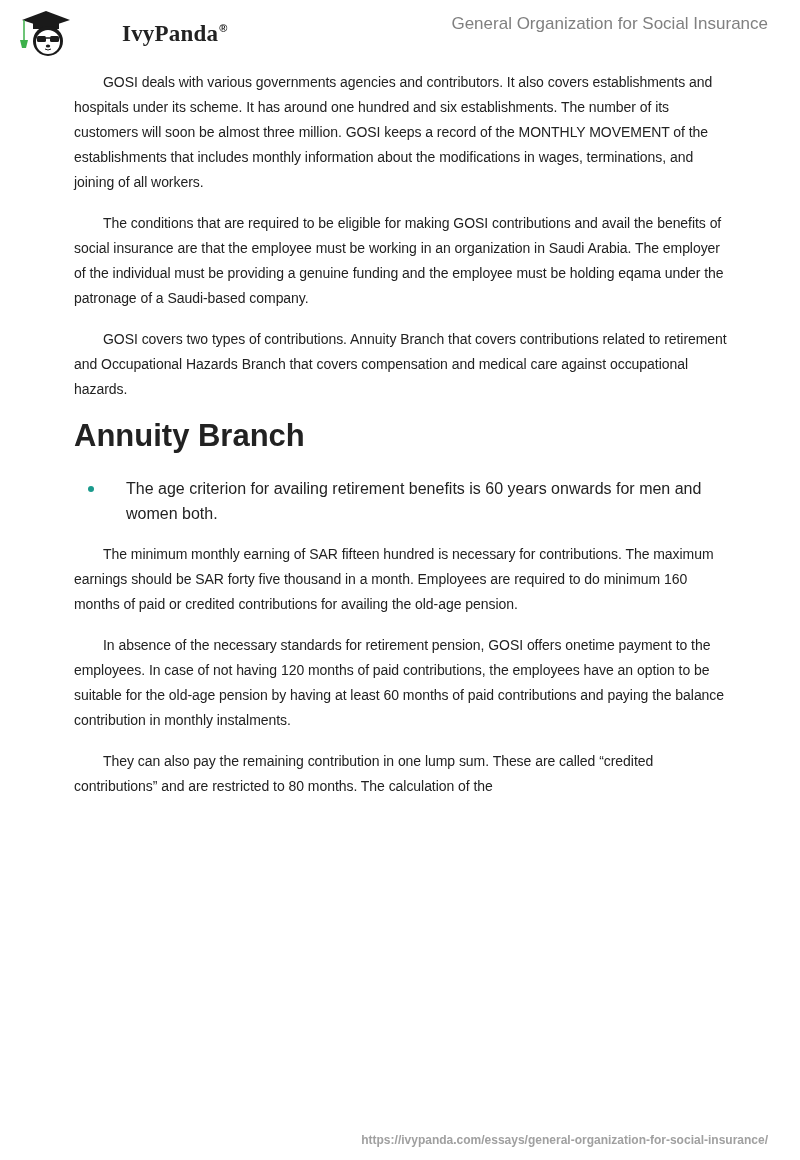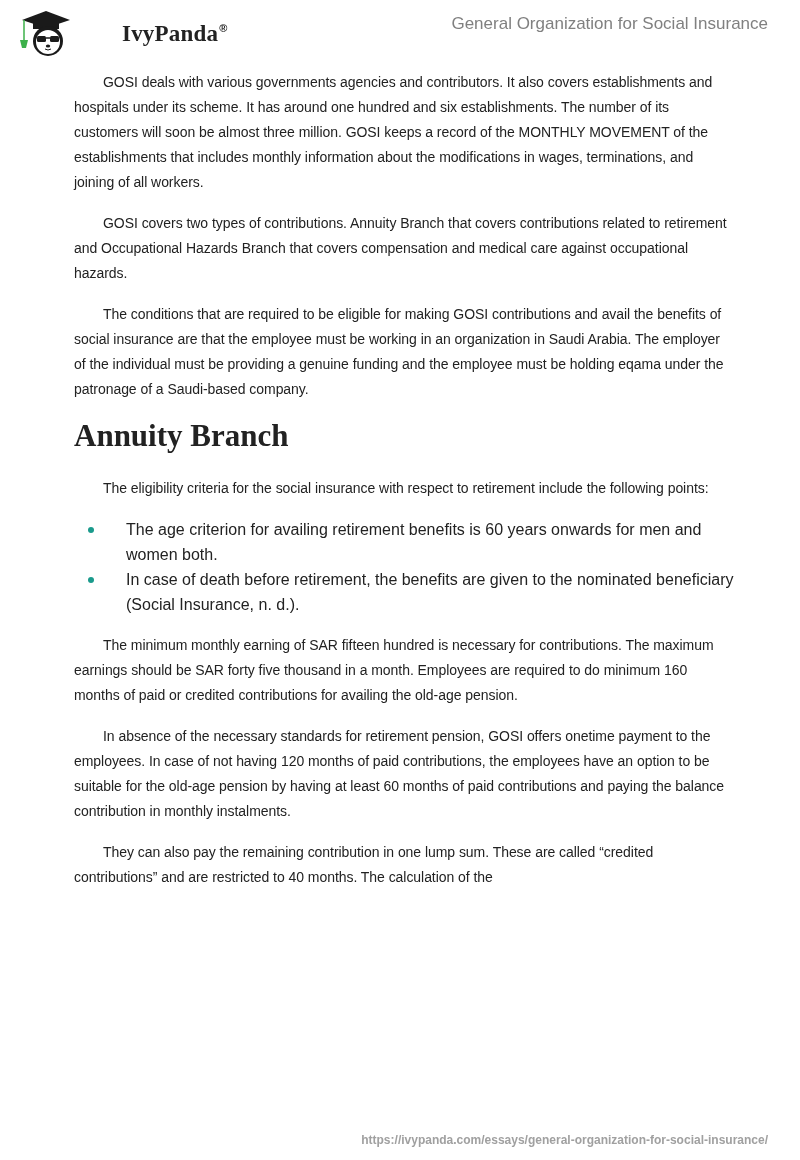--- a/index.html
+++ b/index.html
@@ -8,21 +8,21 @@
 
     .header { position: absolute; left: 0; top: 0; width: 800px; height: 60px; }
     .logo { position: absolute; left: 18px; top: 8px; display: flex; align-items: center; gap: 44px; }
     .logo-icon { width: 56px; height: 50px; }
     .logo-text { font-family: "Liberation Serif", serif; font-weight: bold; font-size: 23px; color: #222; margin-left: 4px; margin-top: 2px; letter-spacing: 0.2px; }
     .logo-text sup { font-size: 11px; font-family: "Liberation Sans", sans-serif; vertical-align: super; margin-left: 1px; }
     .header-title { position: absolute; right: 32px; top: 14px; font-size: 17px; color: #808080; }
 
     .content { position: absolute; left: 74px; top: 70px; width: 660px; }
     .para { font-size: 14px; line-height: 25px; color: #222; text-indent: 29px; margin-bottom: 16px; letter-spacing: -0.05px; }
-    .heading { font-size: 31px; font-weight: bold; color: #222; margin-top: 11px; margin-bottom: 22px; line-height: 36px; font-family: Liberation Serif, serif; }
+    .heading { font-size: 31px; font-weight: bold; color: #222; margin-top: 11px; margin-bottom: 22px; line-height: 36px; }
 
     .bullets { list-style: none; margin-bottom: 16px; }
     .bullets li { position: relative; padding-left: 52px; font-size: 16px; line-height: 25px; }
     .bullets .dot { position: absolute; left: 14px; top: 10px; width: 6px; height: 6px; border-radius: 50%; background: #1a9a8c; }
 
     .footer-url { position: absolute; right: 32px; top: 1133px; font-size: 12px; color: #a0a0a0; font-weight: bold; }
   </style>
 </head>
 <body>
 
@@ -46,36 +46,31 @@
       <ellipse cx="30" cy="38" rx="2.2" ry="1.5" fill="#1a1a1a"></ellipse>
       <path d="M27,41 Q30,43 33,41" stroke="#1a1a1a" stroke-width="1" fill="none"></path>
     </svg>
     <span class="logo-text"><span>IvyPanda</span><sup>®</sup></span>
   </div>
   <div class="header-title">General Organization for Social Insurance</div>
 </div>
 
 <div class="content">
   <p class="para">GOSI deals with various governments agencies and contributors. It also covers establishments and hospitals under its scheme. It has around one hundred and six establishments. The number of its customers will soon be almost three million. GOSI keeps a record of the MONTHLY MOVEMENT of the establishments that includes monthly information about the modifications in wages, terminations, and joining of all workers.</p>
+  <p class="para">The conditions that are required to be eligible for making GOSI contributions and avail the benefits of social insurance are that the employee must be working in an organization in Saudi Arabia. The employer of the individual must be providing a genuine funding and the employee must be holding eqama under the patronage of a Saudi-based company.</p>
   <p class="para">GOSI covers two types of contributions. Annuity Branch that covers contributions related to retirement and Occupational Hazards Branch that covers compensation and medical care against occupational hazards.</p>
-  <p class="para">The conditions that are required to be eligible for making GOSI contributions and avail the benefits of social insurance are that the employee must be working in an organization in Saudi Arabia. The employer of the individual must be providing a genuine funding and the employee must be holding eqama under the patronage of a Saudi-based company.</p>
 
   <h2 class="heading">Annuity Branch</h2>
 
-  <p class="para">The eligibility criteria for the social insurance with respect to retirement include the following points:</p>
 
   <ul class="bullets">
     <li>
       <span class="dot"></span>
       <span>The age criterion for availing retirement benefits is 60 years onwards for men and women both.</span>
     </li>
-    <li>
-      <span class="dot"></span>
-      <span>In case of death before retirement, the benefits are given to the nominated beneficiary (Social Insurance, n. d.).</span>
-    </li>
   </ul>
 
   <p class="para">The minimum monthly earning of SAR fifteen hundred is necessary for contributions. The maximum earnings should be SAR forty five thousand in a month. Employees are required to do minimum 160 months of paid or credited contributions for availing the old-age pension.</p>
   <p class="para">In absence of the necessary standards for retirement pension, GOSI offers onetime payment to the employees. In case of not having 120 months of paid contributions, the employees have an option to be suitable for the old-age pension by having at least 60 months of paid contributions and paying the balance contribution in monthly instalments.</p>
-  <p class="para">They can also pay the remaining contribution in one lump sum. These are called “credited contributions” and are restricted to 40 months. The calculation of the</p>
+  <p class="para">They can also pay the remaining contribution in one lump sum. These are called “credited contributions” and are restricted to 80 months. The calculation of the</p>
 </div>
 
 <div class="footer-url">https://ivypanda.com/essays/general-organization-for-social-insurance/</div>
 
 </body></html>

